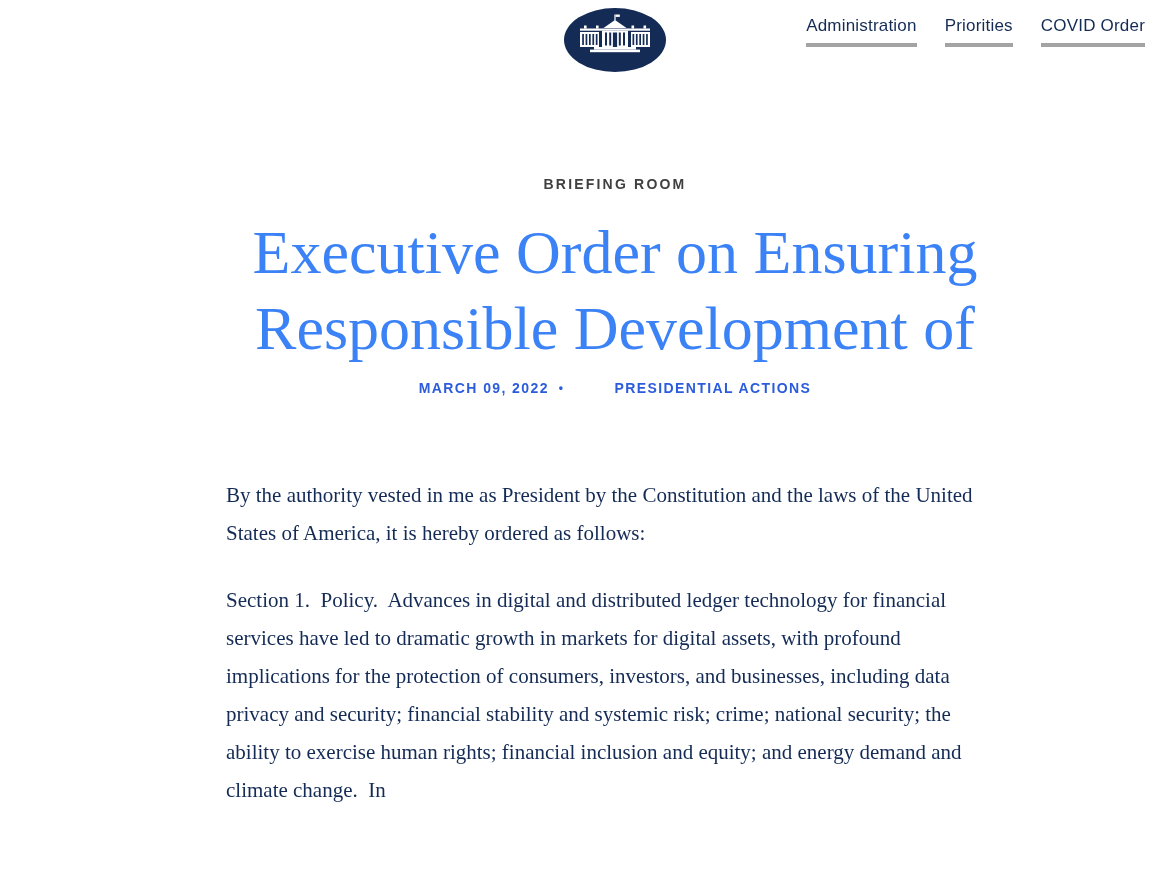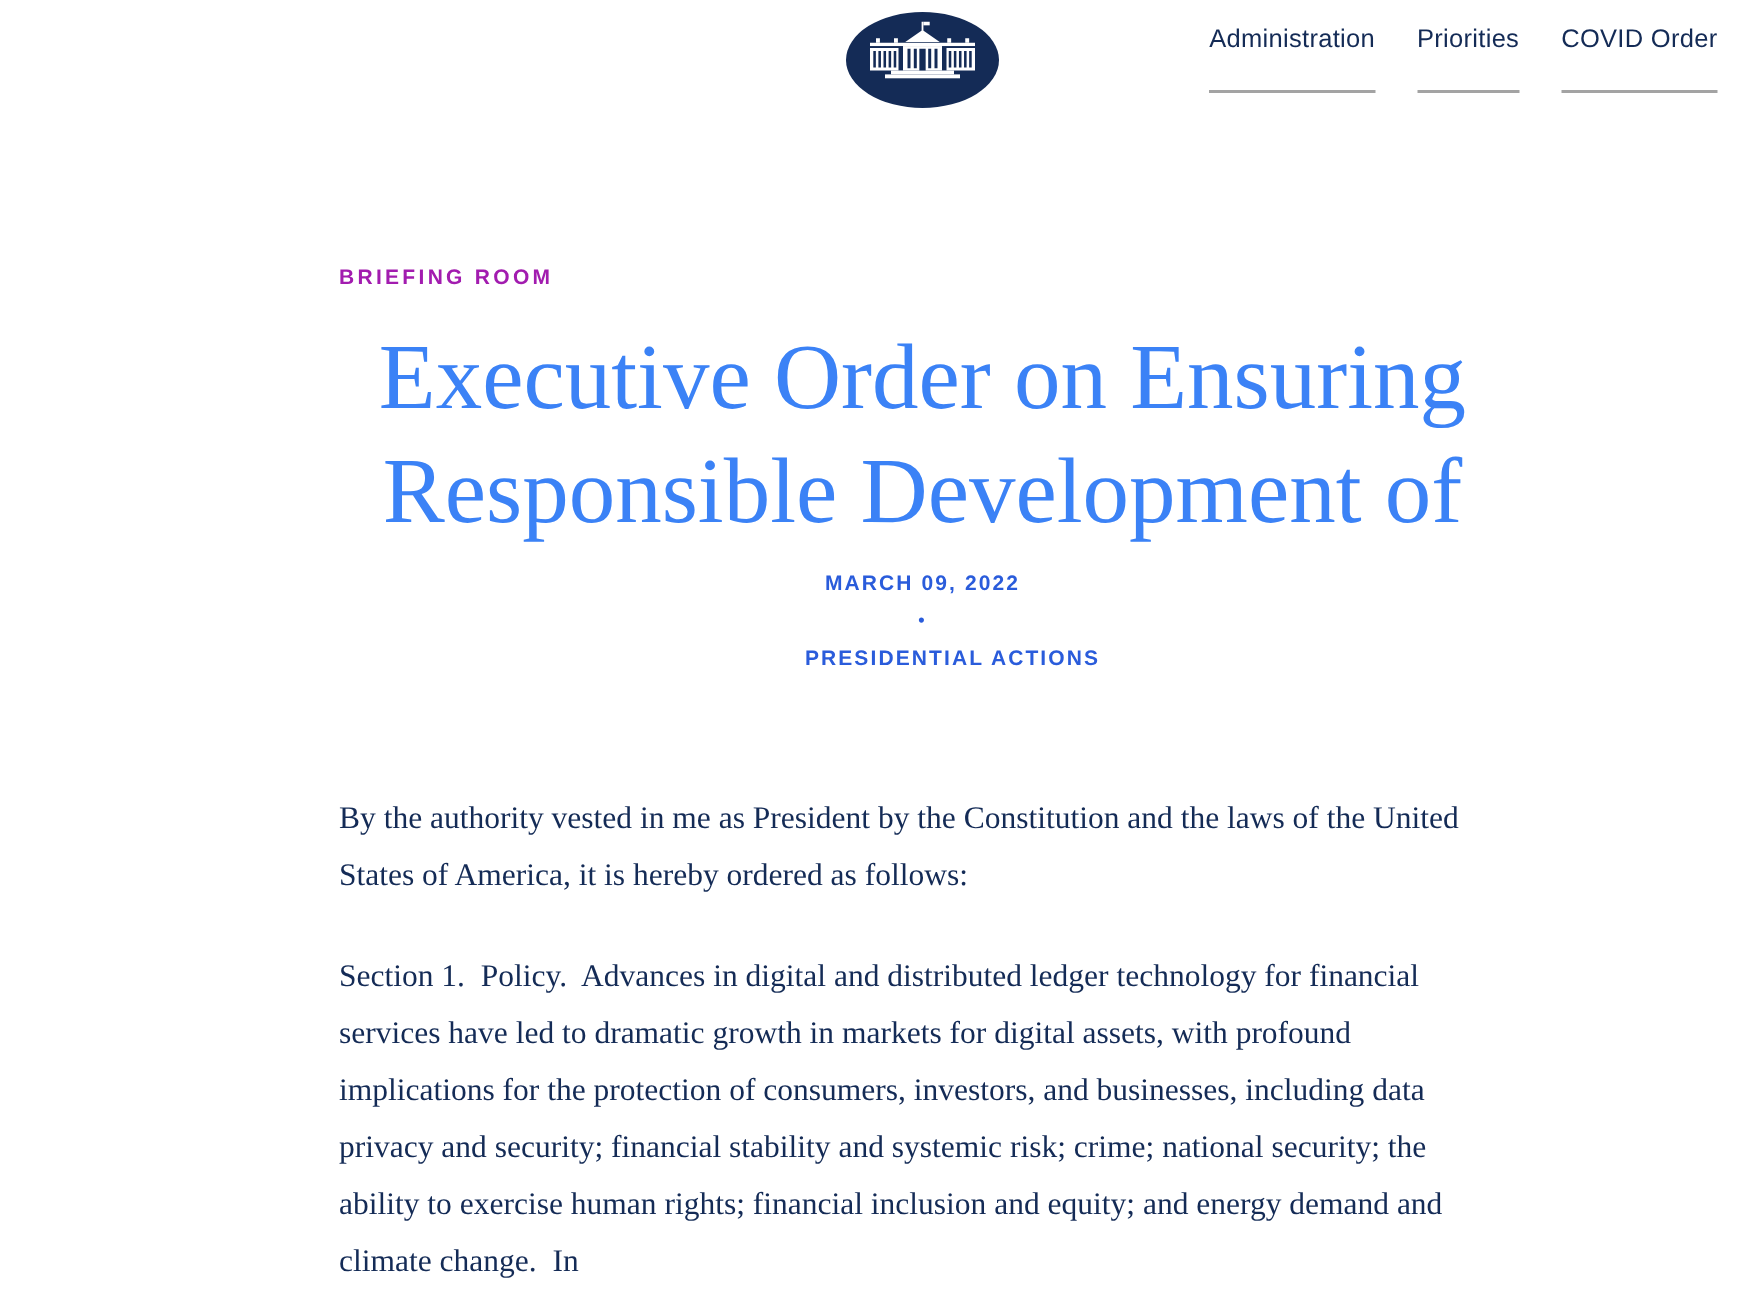--- a/index.html
+++ b/index.html
@@ -35,36 +35,37 @@
     right: 21px;
     display: flex;
     gap: 28px;
   }
   .top-nav a {
     font-size: 17px;
     font-weight: 400;
     letter-spacing: 0.2px;
     color: #142b56;
     text-decoration: none;
-    border-bottom: 2px solid #a3a3a3;
-    padding-bottom: 24px;
+    border-bottom: 4px solid #a3a3a3;
+    padding-bottom: 7px;
     cursor: pointer;
   }
 
   
   .article {
     width: 778px;
     margin-left: 226px;
   }
   .eyebrow {
     margin-top: 96px;
+    text-align: center;
     font-size: 14px;
     font-weight: 700;
     letter-spacing: 2.2px;
-    color: #a21caf;
+    color: #404040;
     cursor: pointer;
   }
   .title {
     margin: 22px -70px 0;
     text-align: center;
     font-family: "Liberation Serif", serif;
     font-weight: 400;
     font-size: 62px;
     line-height: 76px;
     color: #3b82f6;
@@ -72,21 +73,20 @@
   .meta {
     margin-top: 14px;
     display: flex;
     justify-content: center;
     align-items: center;
     gap: 10px;
     font-size: 14px;
     font-weight: 700;
     letter-spacing: 1.4px;
     color: #2a5cdb;
-    flex-direction: column;
   }
   .meta .dot { font-size: 12px; }
   .meta .category { cursor: pointer; margin-left: 40px; }
   .body-copy {
     margin-top: 80px;
     font-family: "Liberation Serif", serif;
     font-size: 21px;
     line-height: 38px;
     color: #142b56;
   }

